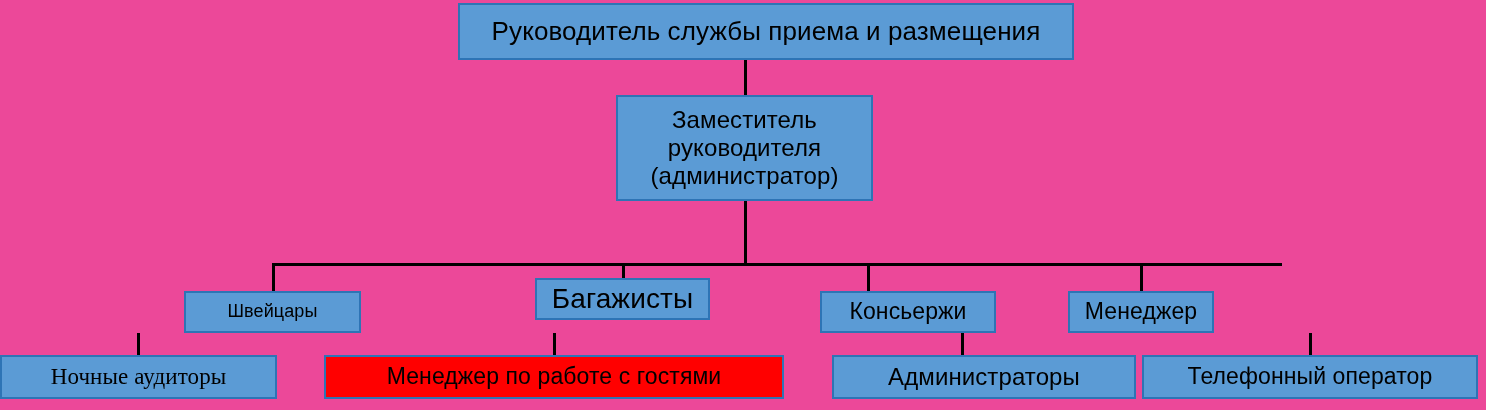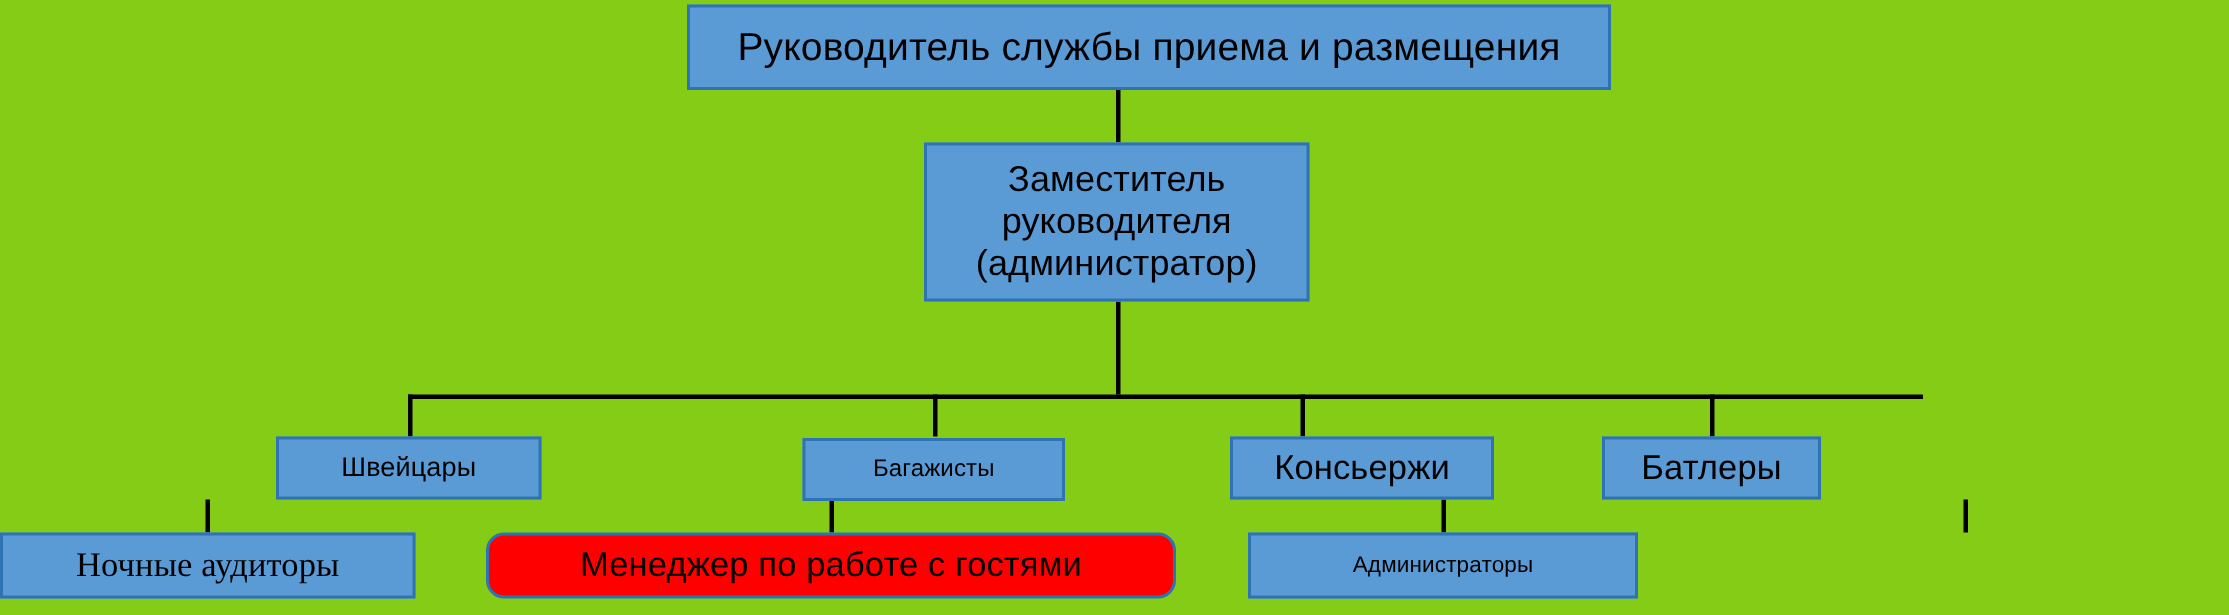--- a/index.html
+++ b/index.html
@@ -7,21 +7,21 @@
     padding: 0;
     background: #000000;
   }
   body {
     font-family: "Liberation Sans", sans-serif;
   }
   #chart-root {
     position: relative;
     width: 1486px;
     height: 410px;
-    background: #84cc16;
+    background: #ec4899;
     overflow: hidden;
   }
   .node {
     position: absolute;
     box-sizing: border-box;
     background: #5B9BD5;
     border: 2px solid #2E74B5;
     color: #000000;
     display: flex;
     align-items: center;
@@ -40,28 +40,28 @@
   }
 
   
   #node-head           { left: 458px;  top: 3px;   width: 616px; height: 57px;  font-size: 26px; }
 
   
   #node-deputy         { left: 616px;  top: 95px;  width: 257px; height: 106px; font-size: 24px; }
 
   
   #node-doormen        { left: 184px;  top: 291px; width: 177px; height: 42px;  font-size: 18px; }
-  #node-porters        { left: 535px;  top: 292px; width: 175px; height: 42px;  font-size: 16px; }
+  #node-porters        { left: 535px;  top: 278px; width: 175px; height: 42px;  font-size: 28px; }
   #node-concierges     { left: 820px;  top: 291px; width: 176px; height: 42px;  font-size: 23px; }
   #node-butlers        { left: 1068px; top: 291px; width: 146px; height: 42px;  font-size: 23px; }
 
   
   #node-night-auditors { left: 0px;    top: 355px; width: 277px; height: 44px;  font-size: 23px; font-family: Liberation Serif, serif; }
-  #node-guest-manager  { left: 324px;  top: 355px; width: 460px; height: 44px;  font-size: 23px; border-radius: 12px; }
-  #node-administrators { left: 832px;  top: 355px; width: 260px; height: 44px;  font-size: 15px; }
+  #node-guest-manager  { left: 324px;  top: 355px; width: 460px; height: 44px;  font-size: 23px; }
+  #node-administrators { left: 832px;  top: 355px; width: 304px; height: 44px;  font-size: 24px; }
   #node-phone-operator { left: 1142px; top: 355px; width: 336px; height: 44px;  font-size: 23px; }
 
   
   #conn-head-down      { left: 744px;  top: 60px;  width: 3px;  height: 35px; }
   #conn-deputy-down    { left: 744px;  top: 201px; width: 3px;  height: 62px; }
   #conn-trunk-h        { left: 272px;  top: 263px; width: 1010px; height: 3px; }
   #conn-doormen-up     { left: 272px;  top: 263px; width: 3px;  height: 28px; }
   #conn-porters-up     { left: 622px;  top: 263px; width: 3px;  height: 28px; }
   #conn-concierges-up  { left: 867px;  top: 263px; width: 3px;  height: 28px; }
   #conn-butlers-up     { left: 1140px; top: 263px; width: 3px;  height: 28px; }
@@ -89,19 +89,20 @@
 
   <div class="node" id="node-head">Руководитель службы приема и размещения</div>
 
   <div class="node" id="node-deputy">Заместитель
 руководителя
 (администратор)</div>
 
   <div class="node" id="node-doormen">Швейцары</div>
   <div class="node" id="node-porters">Багажисты</div>
   <div class="node" id="node-concierges">Консьержи</div>
-  <div class="node" id="node-butlers">Батлеры</div>
+  <div class="node" id="node-butlers">Менеджер</div>
 
   <div class="node" id="node-night-auditors">Ночные аудиторы</div>
   <div class="node highlight" id="node-guest-manager">Менеджер по работе с гостями</div>
   <div class="node" id="node-administrators">Администраторы</div>
+  <div class="node" id="node-phone-operator">Телефонный оператор</div>
 
 </div>
 
 </body></html>

